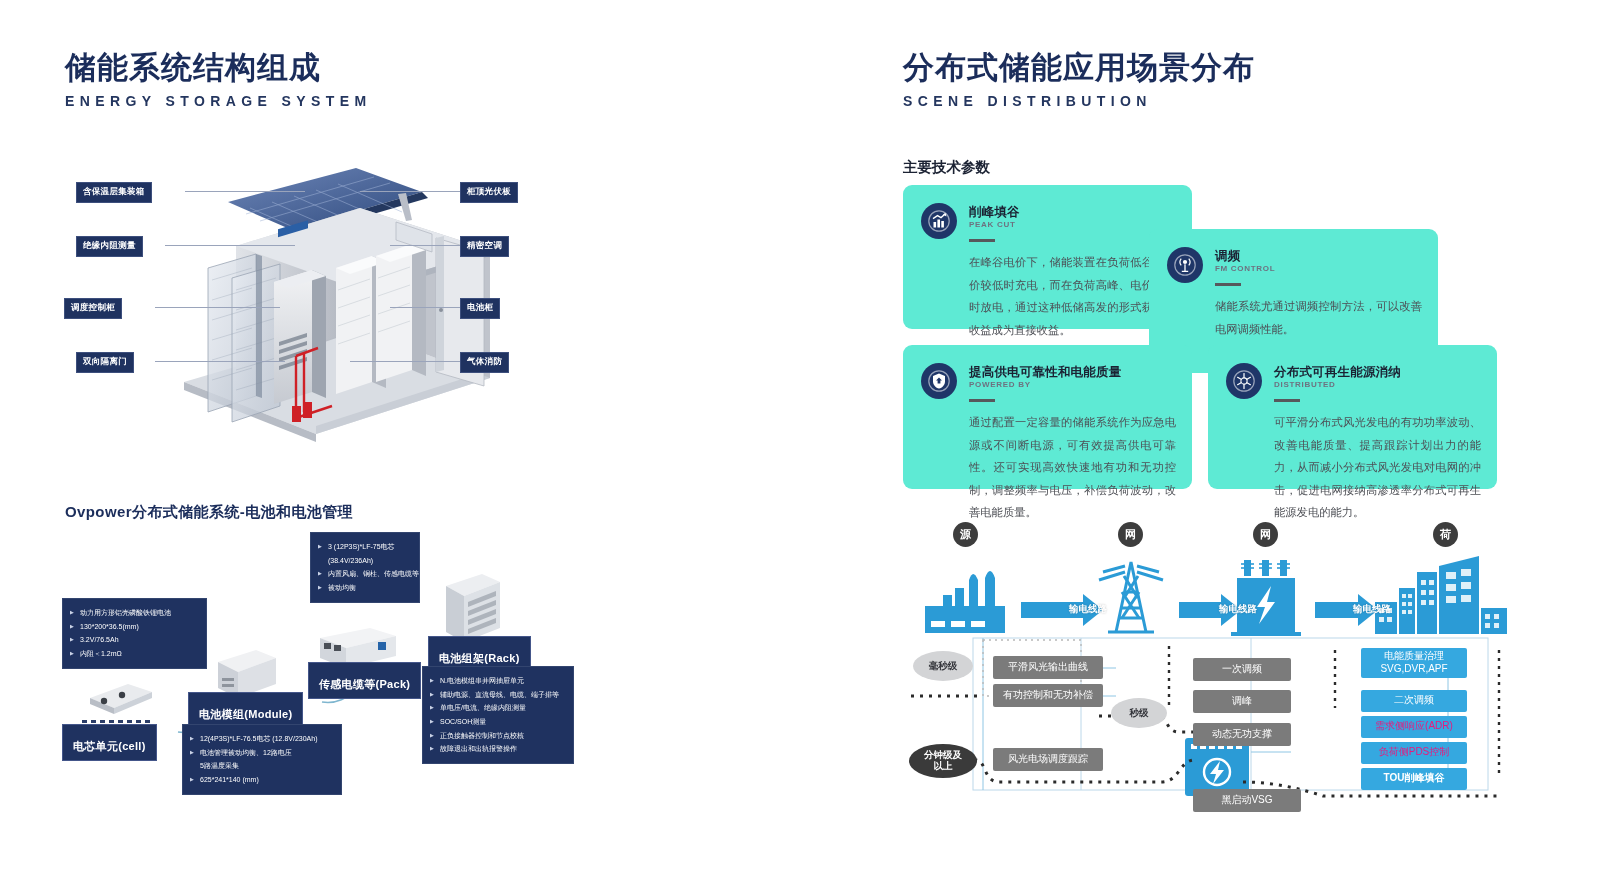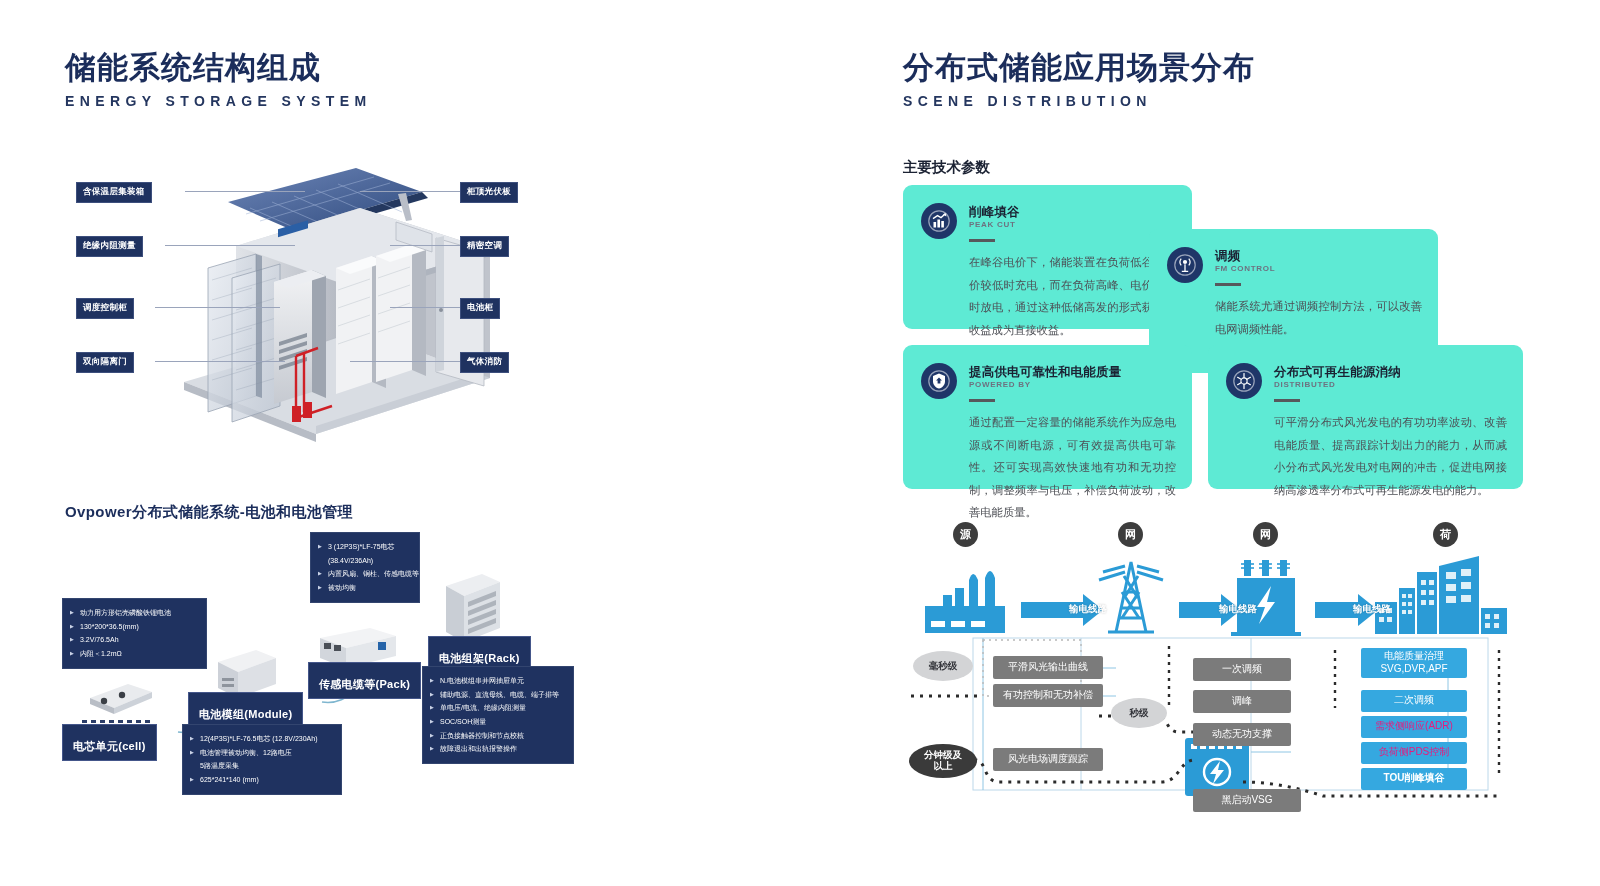--- a/index.html
+++ b/index.html
@@ -265,21 +265,21 @@
         <circle cx="381" cy="160" r="2" fill="#8a919c"></circle>
       </g>
 
       <g>
         <polygon points="336,72 372,84 372,102 336,90" fill="#dfe3e9" stroke="#b0b6c0" stroke-width=".7"></polygon>
       </g>
     </svg>
 
     <div class="callout" style="left:16px;  top:32px;">含保温层集装箱</div>
     <div class="callout" style="left:16px;  top:86px;">绝缘内阻测量</div>
-    <div class="callout" style="left:16px;  top:148px;">调度控制柜</div>
+    <div class="callout" style="left:4px;  top:148px;">调度控制柜</div>
     <div class="callout" style="left:16px;  top:202px;">双向隔离门</div>
 
     <div class="leader" style="left:125px; top:41px;  width:120px;"></div>
     <div class="leader" style="left:105px; top:95px;  width:130px;"></div>
     <div class="leader" style="left:95px;  top:157px; width:125px;"></div>
     <div class="leader" style="left:95px;  top:211px; width:130px;"></div>
 
     <div class="callout" style="left:400px; top:32px;">柜顶光伏板</div>
     <div class="callout" style="left:400px; top:86px;">精密空调</div>
     <div class="callout" style="left:400px; top:148px;">电池柜</div>
@@ -419,21 +419,21 @@
         <path d="M11 3.6 L17 6 V11.4 C17 15 14.2 17.6 11 18.6 C7.8 17.6 5 15 5 11.4 V6 Z" fill="#fff"></path>
         <path d="M11 7.4 L14 10.6 H12.4 V13.6 H9.6 V10.6 H8 Z" fill="#1f3668"></path>
       </svg>
     </div>
     <div class="cn-title">提高供电可靠性和电能质量</div>
     <div class="en-title">POWERED BY</div>
     <div class="rule"></div>
     <div class="body">通过配置一定容量的储能系统作为应急电源或不间断电源，可有效提高供电可靠性。还可实现高效快速地有功和无功控制，调整频率与电压，补偿负荷波动，改善电能质量。</div>
   </div>
 
-  <div class="card" style="left:1208px; top:345px; width:315px; height:144px;">
+  <div class="card" style="left:1208px; top:345px; width:289px; height:144px;">
     <div class="icon">
       <svg width="22" height="22" viewBox="0 0 22 22">
         <circle cx="11" cy="11" r="10.2" fill="none" stroke="#fff" stroke-width="1.2" opacity=".55"></circle>
         <g stroke="#fff" stroke-width="1.25" stroke-linecap="round">
           <line x1="11" y1="3.6" x2="11" y2="18.4"></line>
           <line x1="4.6" y1="7.3" x2="17.4" y2="14.7"></line>
           <line x1="4.6" y1="14.7" x2="17.4" y2="7.3"></line>
         </g>
         <circle cx="11" cy="11" r="3.1" fill="#1f3668" stroke="#fff" stroke-width="1.1"></circle>
       </svg>

